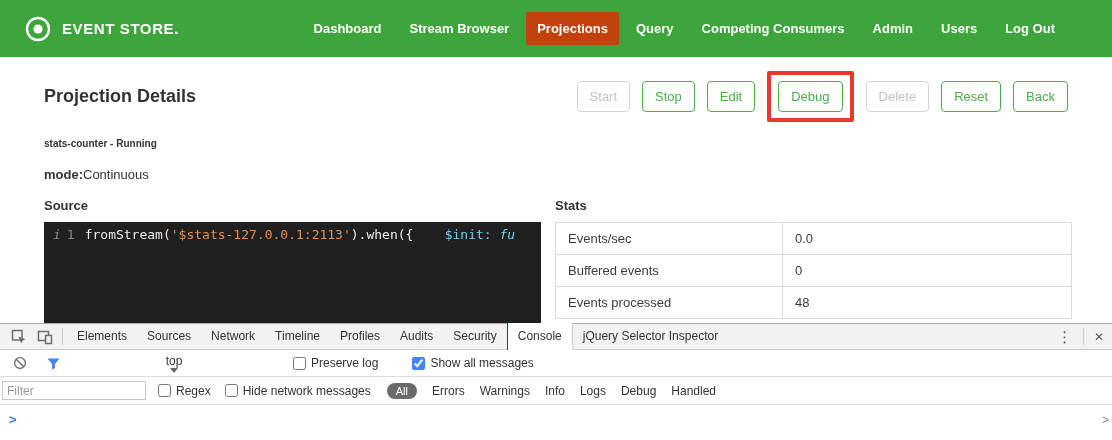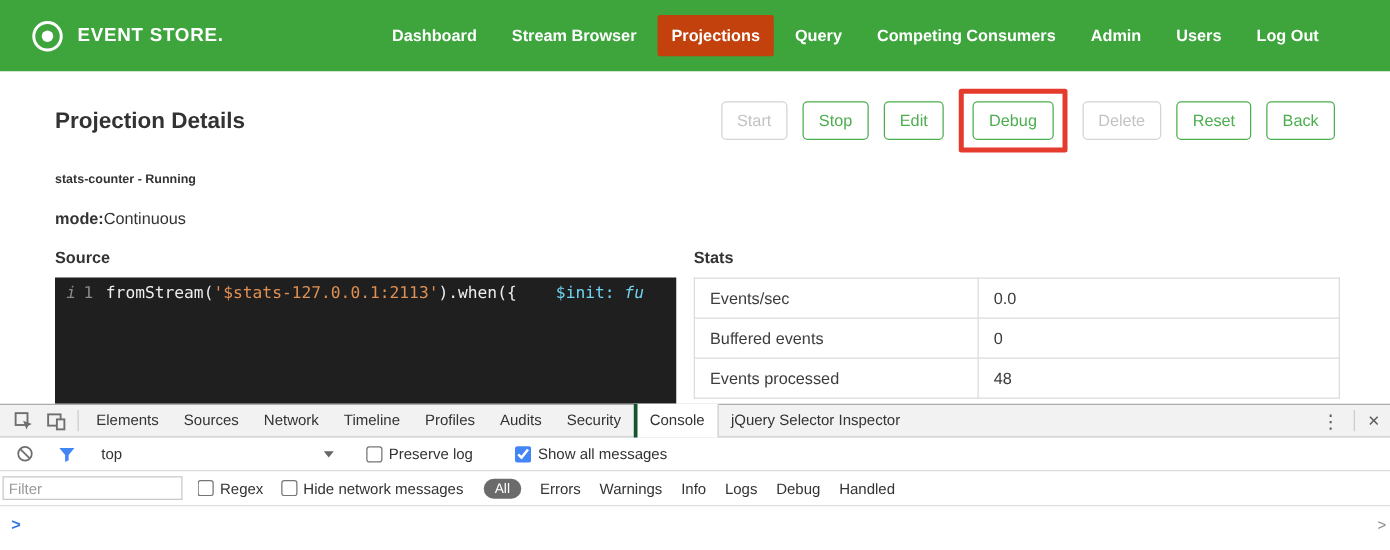--- a/index.html
+++ b/index.html
@@ -76,34 +76,34 @@
     background:#fff; border-top:1px solid #ababab; font-size:12px; color:#333;
   }
   .dt-tabs {
     height:26px; background:#F2F2F2; border-bottom:1px solid #CCC;
     display:flex; align-items:center; padding-left:6px;
   }
   .dt-icon-btn { display:flex; align-items:center; padding:0 5px; cursor:pointer; }
   .dt-sep { width:1px; height:17px; background:#ccc; margin:0 4px; flex:none; }
   .dt-tab { padding:0 10px; line-height:25px; cursor:pointer; white-space:nowrap; color:#333; }
   .dt-tab.active {
-    background:#fff; border-left:3px solid #14532d; border-right:1px solid #ccc;
+    background:#fff; border-left:1px solid #14532d; border-right:1px solid #ccc;
     position:relative; z-index:1; height:27px; line-height:26px;
   }
   .dt-right { margin-left:auto; display:flex; align-items:center; }
   .kebab { font-size:15px; color:#5a5a5a; padding:0 7px; cursor:pointer; }
   .dt-close { font-size:12px; color:#5a5a5a; padding:0 8px 0 6px; cursor:pointer; }
 
   .dt-bar {
     height:27px; border-bottom:1px solid #DDD; display:flex; align-items:center;
     padding-left:8px; gap:10px;
   }
   .frame-select {
     width:200px; display:flex; align-items:center; justify-content:space-between;
-    padding:0 8px 0 6px; cursor:pointer;
+    padding:0 8px 0 6px; cursor:pointer;flex-direction:column;
   }
   .caret-down {
     width:0; height:0; border-left:4px solid transparent; border-right:4px solid transparent;
     border-top:5px solid #666;
   }
   .cb-group { display:flex; align-items:center; gap:5px; margin-left:8px; cursor:pointer; }
   input[type="checkbox"] { width:13px; height:13px; margin:0; accent-color:#4285F4; }
 
   .dt-filter-row {
     height:28px; border-bottom:1px solid #DDD; display:flex; align-items:center;

